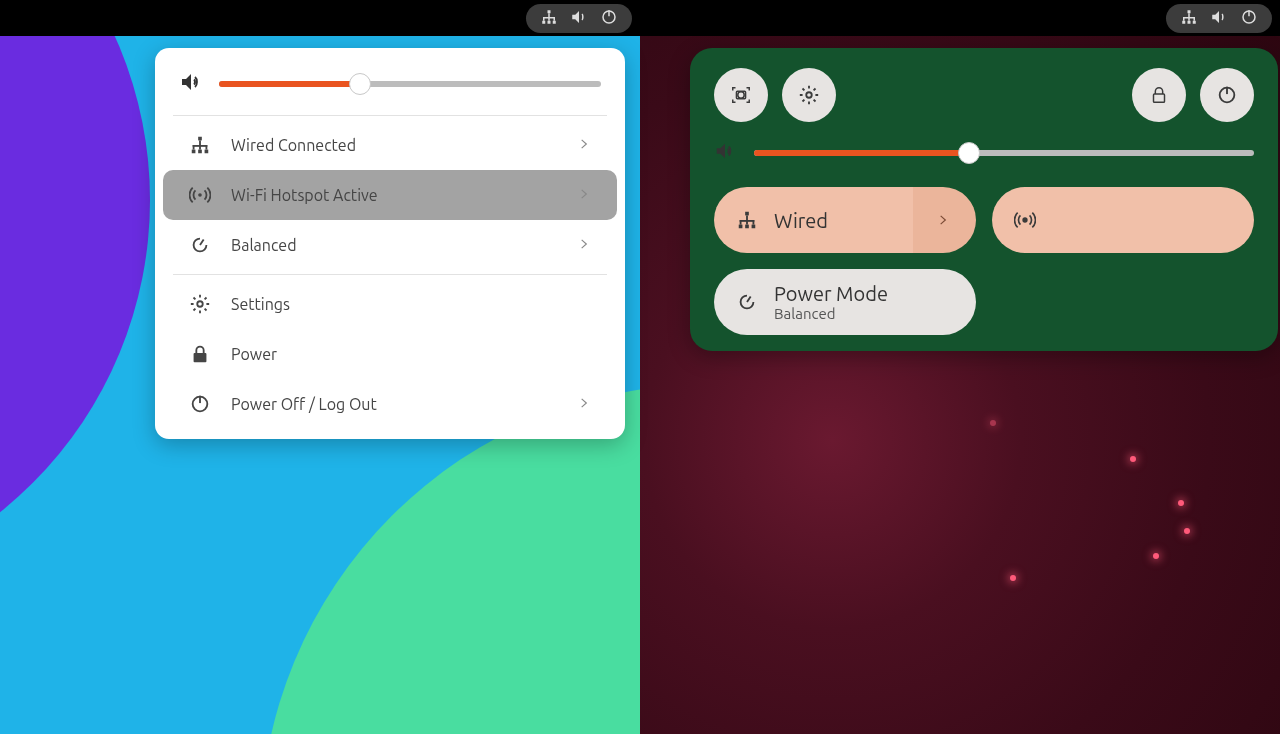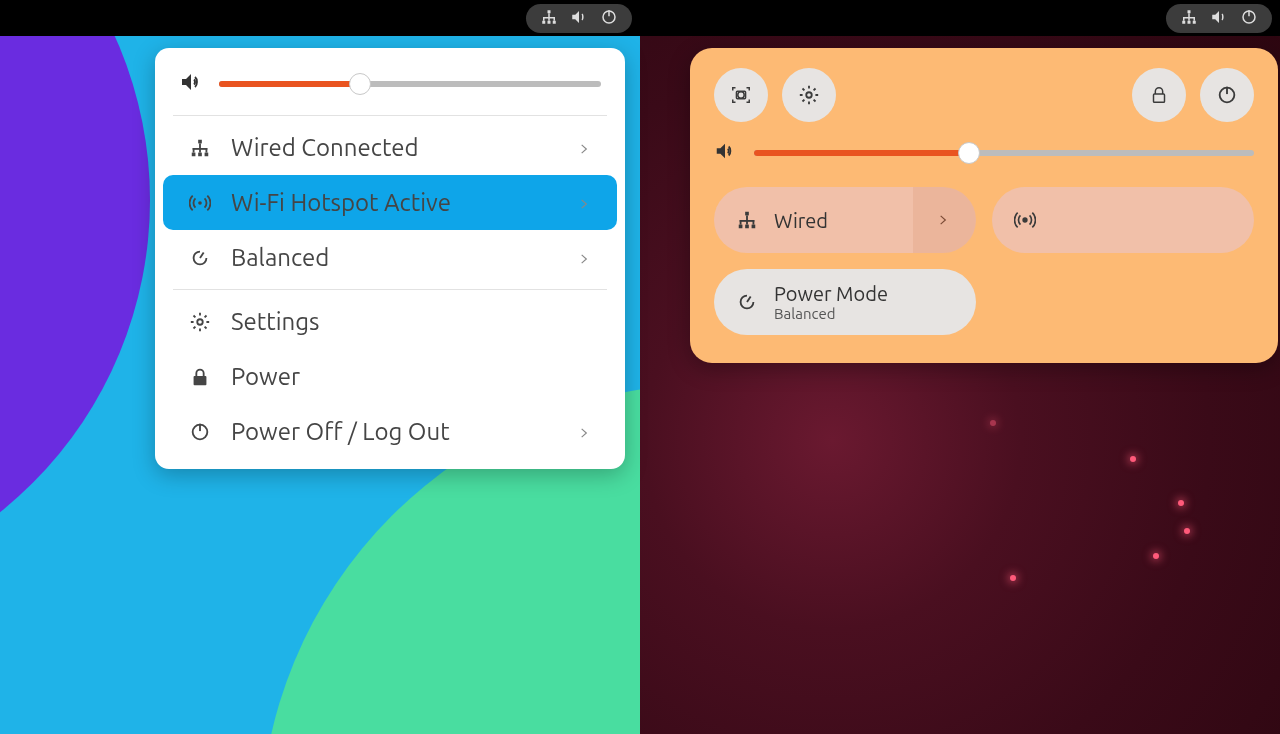--- a/index.html
+++ b/index.html
@@ -110,41 +110,41 @@
   .sep {
     height: 1px;
     background: #e2e2e2;
     margin: 4px 18px;
   }
   .menu-item {
     display: flex;
     align-items: center;
     padding: 14px 26px;
     gap: 20px;
-    font-size: 24px;
+    font-size: 16px;
     color: #454545;
     border-radius: 10px;
     margin: 0 8px;
   }
-  .menu-item.hover { background: #0ea5e9; }
+  .menu-item.hover { background: #a3a3a3; }
   .menu-item .mi-icon { width: 22px; height: 22px; flex: none; }
   .menu-item .mi-icon svg { width: 100%; height: 100%; fill: #454545; }
   .menu-item .mi-label { flex: 1; }
   .menu-item .chev svg { width: 14px; height: 14px; stroke: #888; fill: none; stroke-width: 2; }
 
   
   .popup-right {
     position: absolute;
     top: 48px;
     left: 50px;
     width: 588px;
-    background: #fdba74;
+    background: #14532d;
     border-radius: 22px;
     box-shadow: 0 6px 22px rgba(0,0,0,0.3);
-    padding: 20px 24px 28px 24px;
+    padding: 20px 24px 16px 24px;
     z-index: 10;
     color: #3b3b3b;
   }
   .qs-toprow {
     display: flex;
     gap: 14px;
     margin-bottom: 18px;
   }
   .qs-toprow .spacer { flex: 1; }
   .circle-btn {

